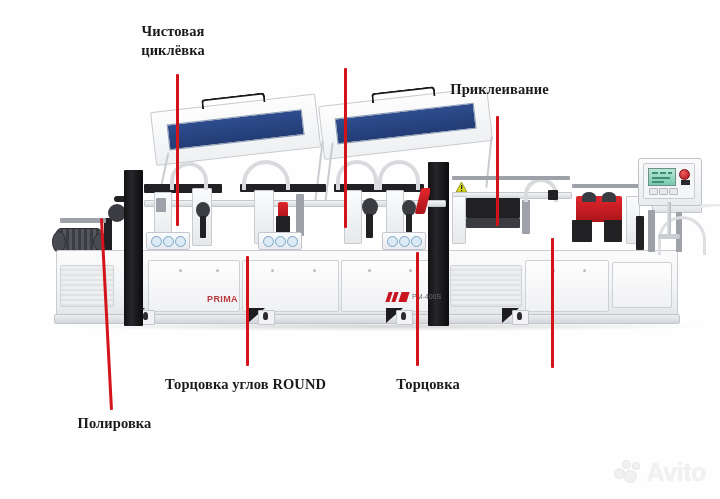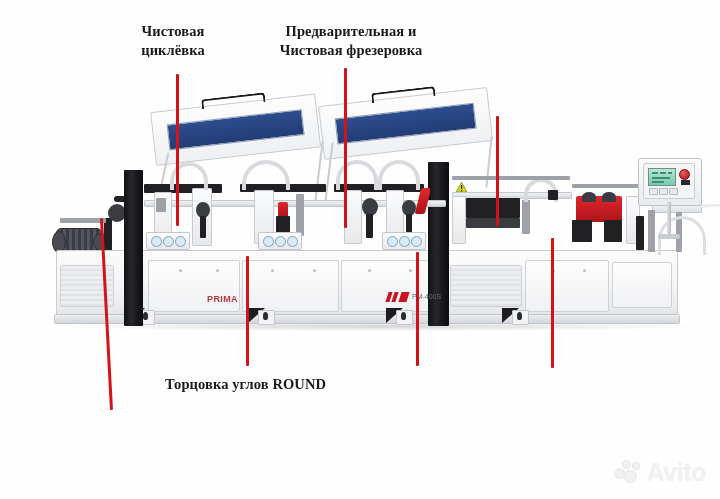--- a/index.html
+++ b/index.html
@@ -398,27 +398,28 @@
   <div class="ptr" style="left:344px;top:68px;height:160px;"></div>
   <div class="ptr" style="left:496px;top:116px;height:110px;"></div>
   <div class="ptr" style="left:110px;top:218px;height:192px;transform:rotate(-3deg);transform-origin:bottom center;"></div>
   <div class="ptr" style="left:246px;top:256px;height:110px;"></div>
   <div class="ptr" style="left:416px;top:252px;height:114px;"></div>
   <div class="ptr" style="left:551px;top:238px;height:130px;"></div>
 
   <div class="label" style="left:118px;top:22px;width:110px;">Чистовая
 циклёвка</div>
 
-  <div class="label" style="left:256px;top:22px;width:190px;">Предварительная и
-Чистовая фрезеровка</div>
-
-
+
+  <div class="label" style="left:432px;top:80px;width:135px;">Приклеивание</div>
+
+  <div class="label" style="left:62px;top:414px;width:105px;">Полировка</div>
 
   <div class="label" style="left:148px;top:375px;width:195px;">Торцовка углов ROUND</div>
 
+  <div class="label" style="left:378px;top:375px;width:100px;">Торцовка</div>
 
 
   <div id="wm">
     <span class="dots">
       <span style="left:0px;top:9px;width:9px;height:9px;"></span>
       <span style="left:8px;top:1px;width:7px;height:7px;"></span>
       <span style="left:10px;top:11px;width:11px;height:11px;"></span>
       <span style="left:18px;top:3px;width:6px;height:6px;"></span>
     </span>
     <span class="wtext">Avito</span>

